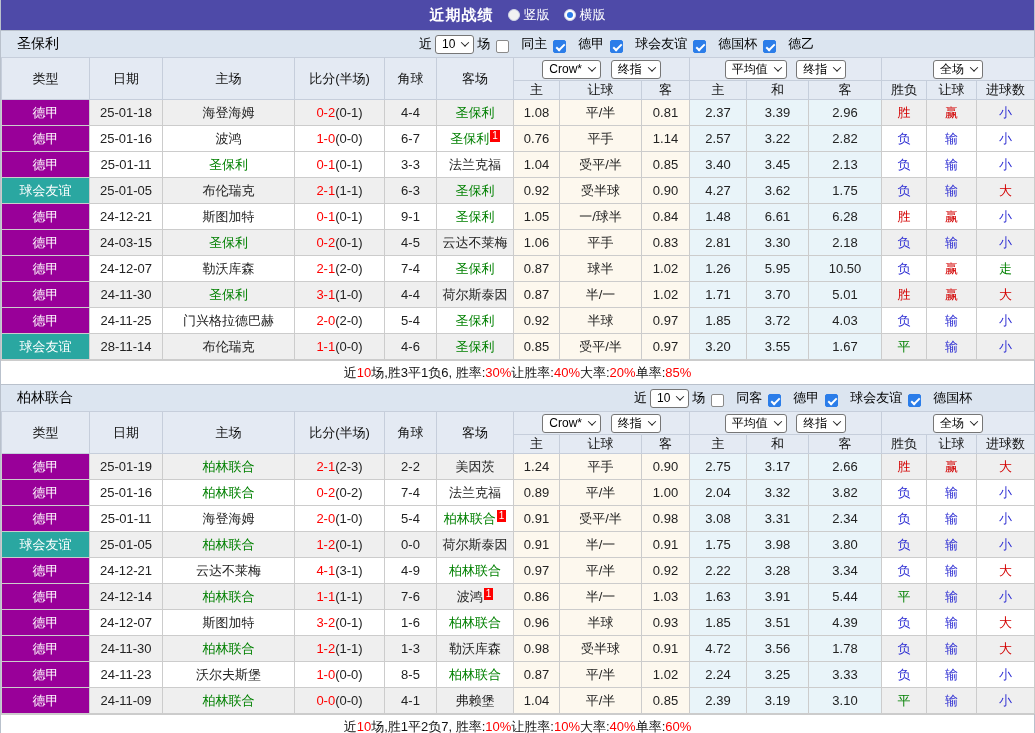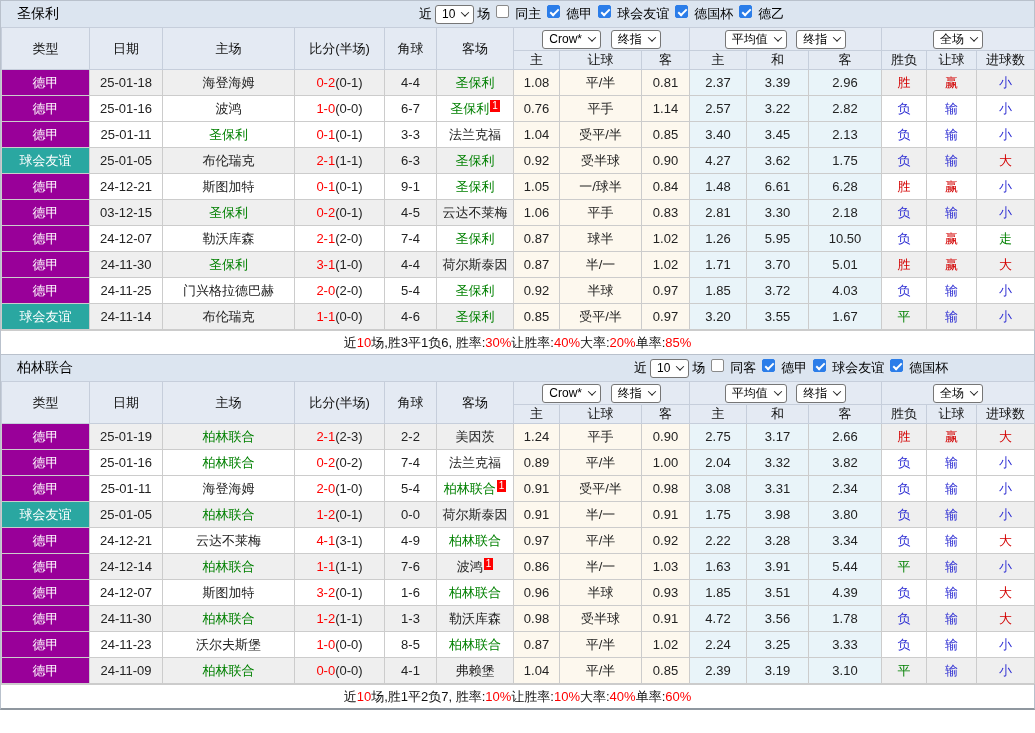--- a/index.html
+++ b/index.html
@@ -60,21 +60,21 @@
     background: #fff; border: 1px solid #767676; border-radius: 3px;
     padding: 1px 5px 1px 6px; font-size: 12px; line-height: 15px; color: #000;
     cursor: pointer;
   }
   .select::after {
     content: ""; width: 5px; height: 5px; flex: none;
     border-right: 1.5px solid #222; border-bottom: 1.5px solid #222;
     transform: rotate(45deg) translate(-1px,-1px);
     margin-left: 7px;
   }
-  .cb-item { display: inline-flex; align-items: flex-start; gap: 6px; cursor: pointer; margin-left: 3px; }
+  .cb-item { display: inline-flex; align-items: flex-end; gap: 12px; cursor: pointer; margin-left: 3px; }
   .cb {
     width: 13px; height: 13px; border: 1px solid #8a8a8a; border-radius: 2px;
     background: #fff; display: inline-block; position: relative; flex: none;
   }
   .cb.on { background: #2b7de9; border-color: #2b7de9; }
   .cb.on::after {
     content: ""; position: absolute; left: 4px; top: 1px;
     width: 3px; height: 7px;
     border: solid #fff; border-width: 0 2px 2px 0;
     transform: rotate(45deg);
@@ -114,20 +114,31 @@
     font-size: 13px; color: #111; background: #fff;
     border-top: 1px solid #ccc;
   }
   .summary .red { color: #f00; }
 </style>
 </head>
 <body>
 
 <div class="page">
 
+  <div class="topbar">
+    <span class="tb-title">近期战绩</span>
+    <label class="radio-opt">
+      <span class="radio"></span>
+      <span>竖版</span>
+    </label>
+    <label class="radio-opt">
+      <span class="radio on"></span>
+      <span>横版</span>
+    </label>
+  </div>
 
   <div class="secbar">
     <span class="teamname">圣保利</span>
     <div class="filters f0">
       <span>近</span>
       <span class="select">
           <span>10</span>
         </span>
       <span>场</span>
       <label class="cb-item">
@@ -296,21 +307,21 @@
           <td class="cream">0.84</td>
           <td class="blue">1.48</td>
           <td class="blue">6.61</td>
           <td class="blue">6.28</td>
           <td class="res" style="color: rgb(211, 0, 0);">胜</td>
           <td class="res" style="color: rgb(211, 0, 0);">赢</td>
           <td class="res" style="color: rgb(47, 47, 211);">小</td>
         </tr>
         <tr>
           <td class="type" style="background: rgb(153, 0, 153);">德甲</td>
-          <td class="date">03-12-15</td>
+          <td class="date">24-03-15</td>
           <td class="teamcell"><span class="team" style="color: rgb(0, 128, 0);">圣保利</span></td>
           <td class="score"><span class="ft" style="color: rgb(255, 0, 0);">0-2</span><span class="ht">(0-1)</span></td>
           <td class="corner">4-5</td>
           <td class="teamcell"><span class="team">云达不莱梅</span></td>
           <td class="cream">1.06</td>
           <td class="cream">平手</td>
           <td class="cream">0.83</td>
           <td class="blue">2.81</td>
           <td class="blue">3.30</td>
           <td class="blue">2.18</td>
@@ -364,21 +375,21 @@
           <td class="cream">0.97</td>
           <td class="blue">1.85</td>
           <td class="blue">3.72</td>
           <td class="blue">4.03</td>
           <td class="res" style="color: rgb(47, 47, 211);">负</td>
           <td class="res" style="color: rgb(47, 47, 211);">输</td>
           <td class="res" style="color: rgb(47, 47, 211);">小</td>
         </tr>
         <tr>
           <td class="type" style="background: rgb(42, 167, 161);">球会友谊</td>
-          <td class="date">24-11-14</td>
+          <td class="date">28-11-14</td>
           <td class="teamcell"><span class="team">布伦瑞克</span></td>
           <td class="score"><span class="ft" style="color: rgb(255, 0, 0);">1-1</span><span class="ht">(0-0)</span></td>
           <td class="corner">4-6</td>
           <td class="teamcell"><span class="team" style="color: rgb(0, 128, 0);">圣保利</span></td>
           <td class="cream">0.85</td>
           <td class="cream">受平/半</td>
           <td class="cream">0.97</td>
           <td class="blue">3.20</td>
           <td class="blue">3.55</td>
           <td class="blue">1.67</td>

